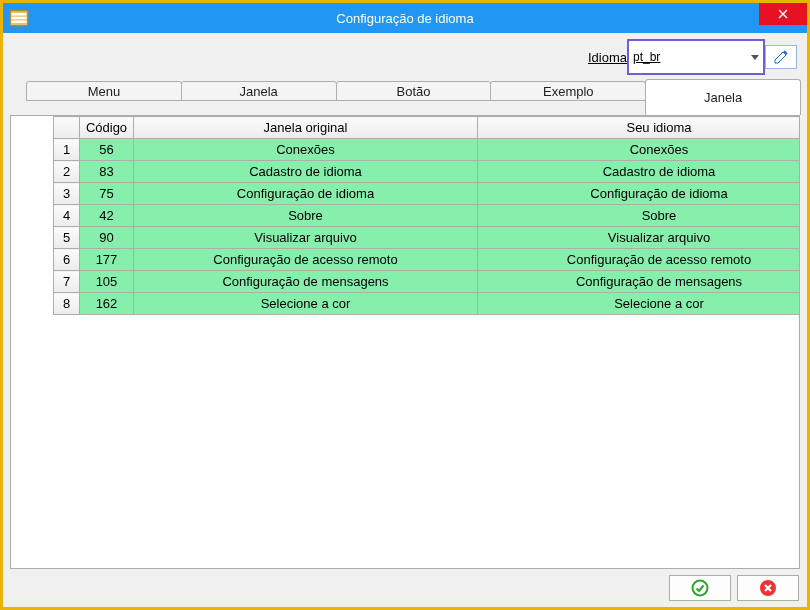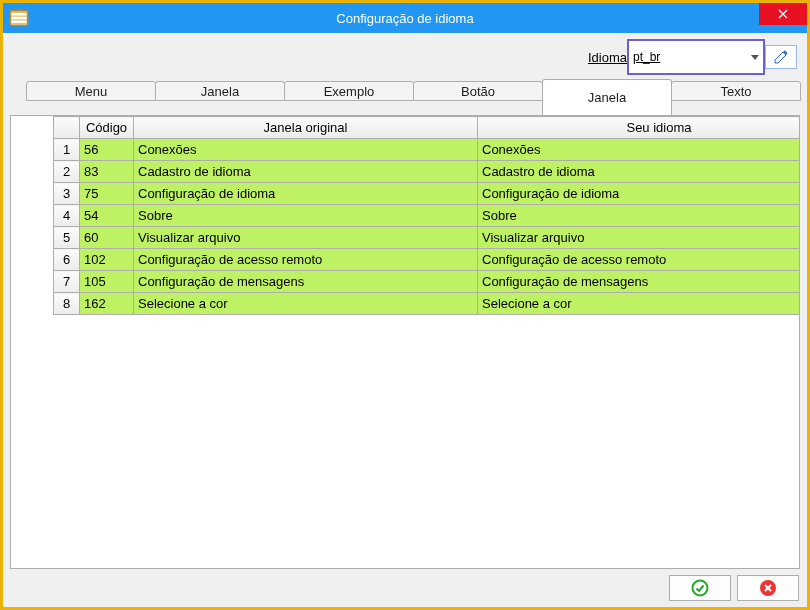--- a/index.html
+++ b/index.html
@@ -70,23 +70,23 @@
   .tab.inactive { background:#f4f4f4; border-bottom:1px solid #adadad; height:20px; margin-top:2px; }
   .tab.active { background:#fff; z-index:1; }
 
   .grid-wrap {
     flex:1; border:1px solid #adadad; background:#fff; margin:0 1px;
     overflow:hidden; display:flex; flex-direction:column;
   }
 
   table.grid { width:100%; border-collapse:collapse; table-layout:fixed;margin-left:42px; }
   table.grid th, table.grid td {
-    border:1px solid #adadad; font-size:13px; text-align:left;
+    border:1px solid #adadad; font-size:13px; text-align:center;
     padding:2px 4px; height:22px; overflow:hidden; white-space:nowrap;
-    background:#bef264;
+    background:#86efac;
   }
   table.grid th {
     background:linear-gradient(#fbfbfb,#ececec);
     text-align:center; font-weight:normal;
   }
   table.grid th.corner { width:24px; }
   table.grid col.rownum { width:26px; }
   table.grid col.codigo { width:54px; }
   table.grid col.orig   { width:344px; }
   table.grid col.seu    { }
@@ -146,30 +146,27 @@
     </div>
 
     <div class="tabs">
       <div class="tab inactive">
           <span>Menu</span>
         </div>
       <div class="tab inactive">
           <span>Janela</span>
         </div>
       <div class="tab inactive">
+          <span>Botão</span>
+        </div>
+      <div class="tab inactive">
           <span>Exemplo</span>
-        </div>
-      <div class="tab inactive">
-          <span>Botão</span>
         </div>
       <div class="tab active">
           <span>Janela</span>
-        </div>
-      <div class="tab inactive">
-          <span>Texto</span>
         </div>
     </div>
 
     <div class="grid-wrap">
       <table class="grid">
         <colgroup>
           <col class="rownum">
             <col class="codigo">
             <col class="orig">
             <col class="seu">
@@ -196,33 +193,33 @@
               <td>Cadastro de idioma</td>
             </tr>
             <tr>
               <td class="rownum">3</td>
               <td class="codigo">75</td>
               <td>Configuração de idioma</td>
               <td>Configuração de idioma</td>
             </tr>
             <tr>
               <td class="rownum">4</td>
-              <td class="codigo">54</td>
+              <td class="codigo">42</td>
               <td>Sobre</td>
               <td>Sobre</td>
             </tr>
             <tr>
               <td class="rownum">5</td>
-              <td class="codigo">60</td>
+              <td class="codigo">90</td>
               <td>Visualizar arquivo</td>
               <td>Visualizar arquivo</td>
             </tr>
             <tr>
               <td class="rownum">6</td>
-              <td class="codigo">102</td>
+              <td class="codigo">177</td>
               <td>Configuração de acesso remoto</td>
               <td>Configuração de acesso remoto</td>
             </tr>
             <tr>
               <td class="rownum">7</td>
               <td class="codigo">105</td>
               <td>Configuração de mensagens</td>
               <td>Configuração de mensagens</td>
             </tr>
             <tr>

